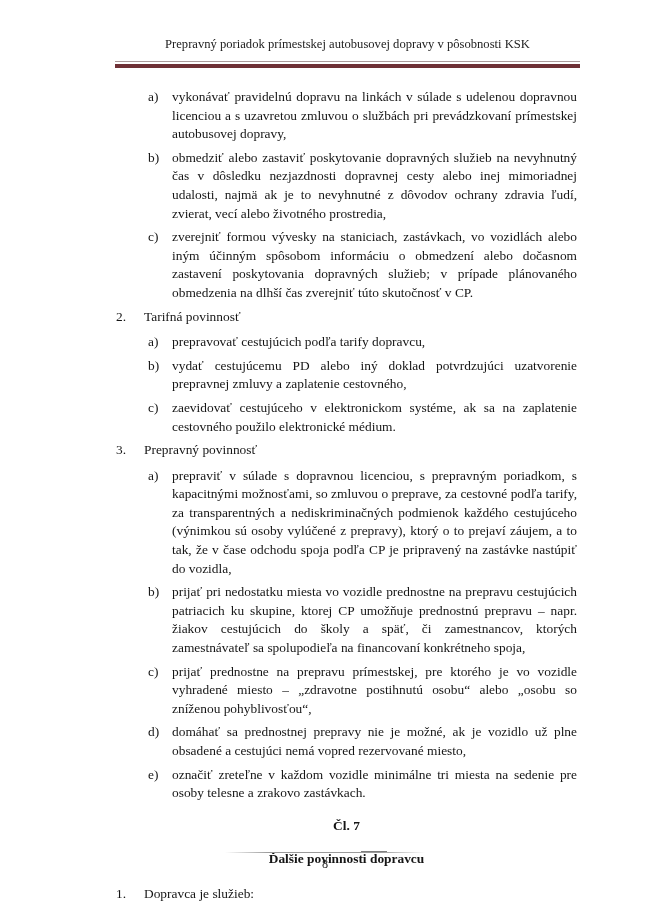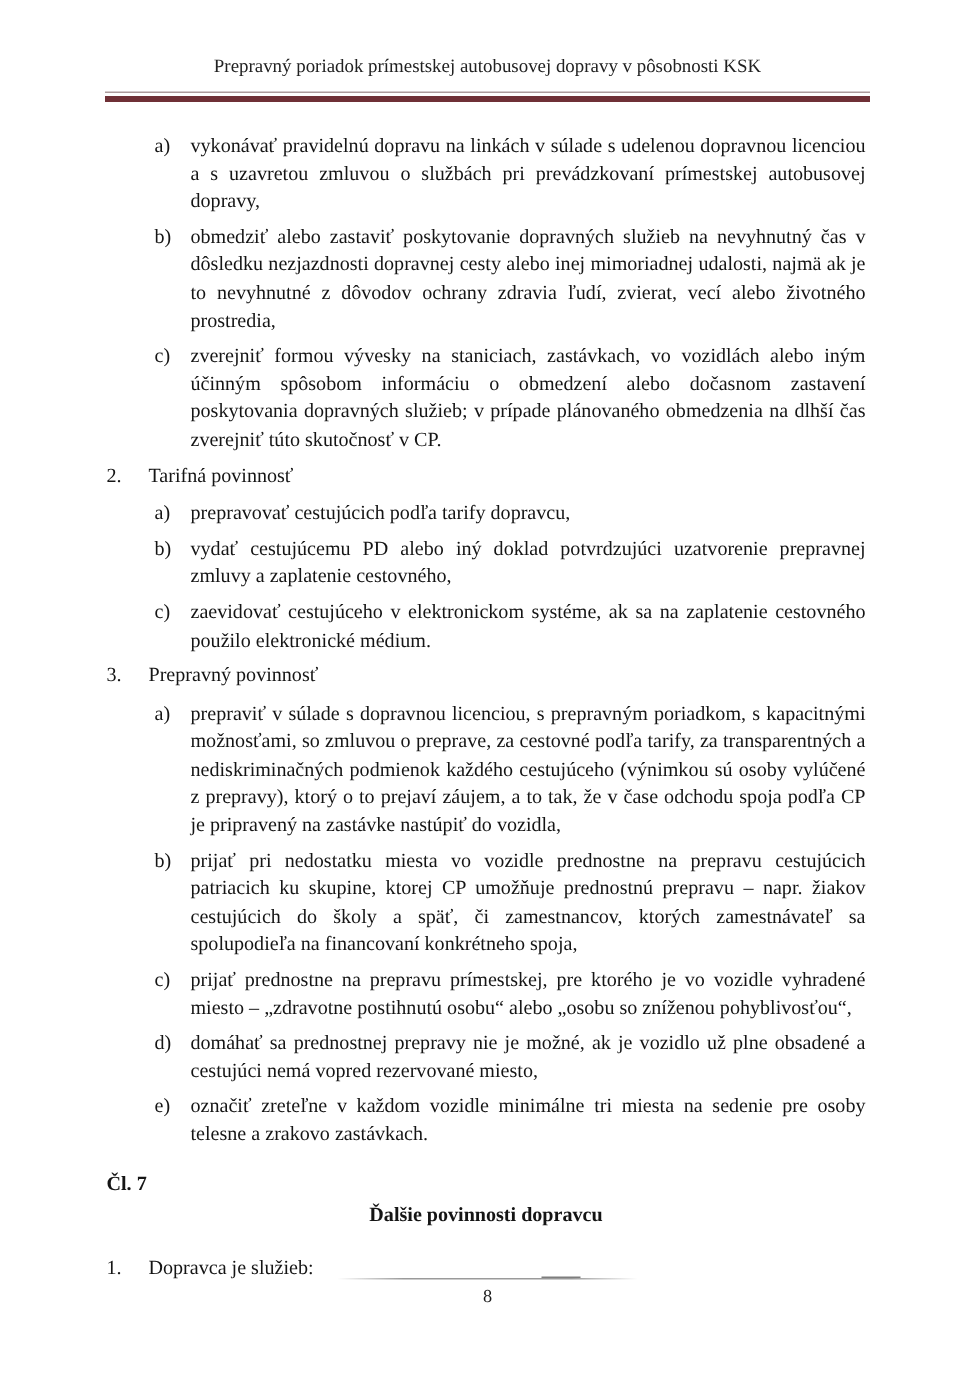--- a/index.html
+++ b/index.html
@@ -9,20 +9,21 @@
   }
   .page {
     position: relative;
     width: 650px;
     height: 920px;
     background: #ffffff;
     font-family: "Liberation Serif", "DejaVu Serif", serif;
     color: #151515;
     overflow: hidden;
     box-sizing: border-box;
+    padding-left: 45px;
   }
   
   .header-title {
     padding-top: 36px;
     text-align: center;
     font-size: 12.6px;
     line-height: 16px;
     color: #222;
   }
   .header-rule {
@@ -56,21 +57,22 @@
   .top-item {
     position: relative;
     margin: 3px 0 7px 28px;
   }
   .top-item .num {
     position: absolute;
     left: -28px;
     top: 0;
   }
   .article-num {
-    margin: 14px 0 3px 0;
+    margin: 14px 0 15px 0;
+    text-align: center;
     font-weight: bold;
   }
   .article-title {
     margin: 0 0 16px 0;
     text-align: center;
     font-weight: bold;
   }
   
   .footer {
     position: absolute;

